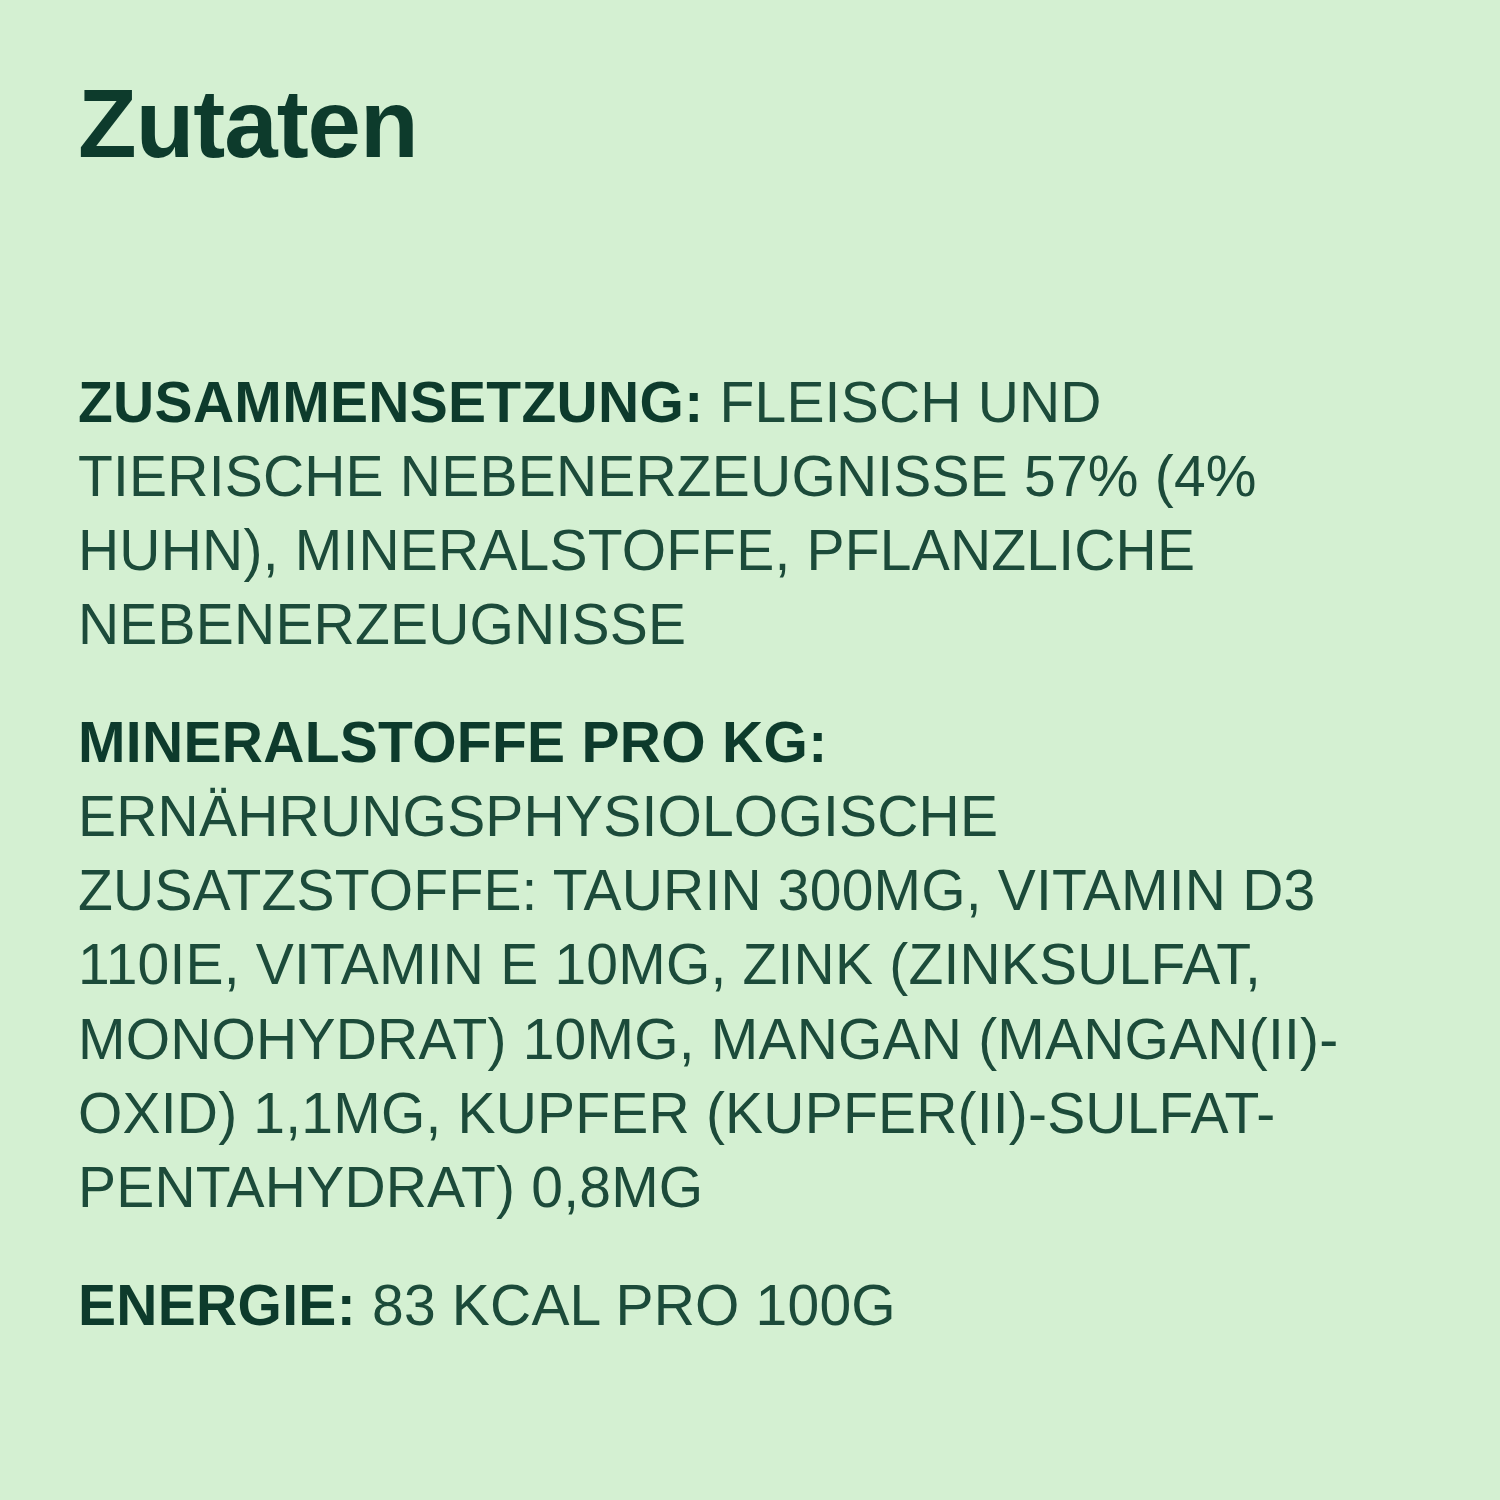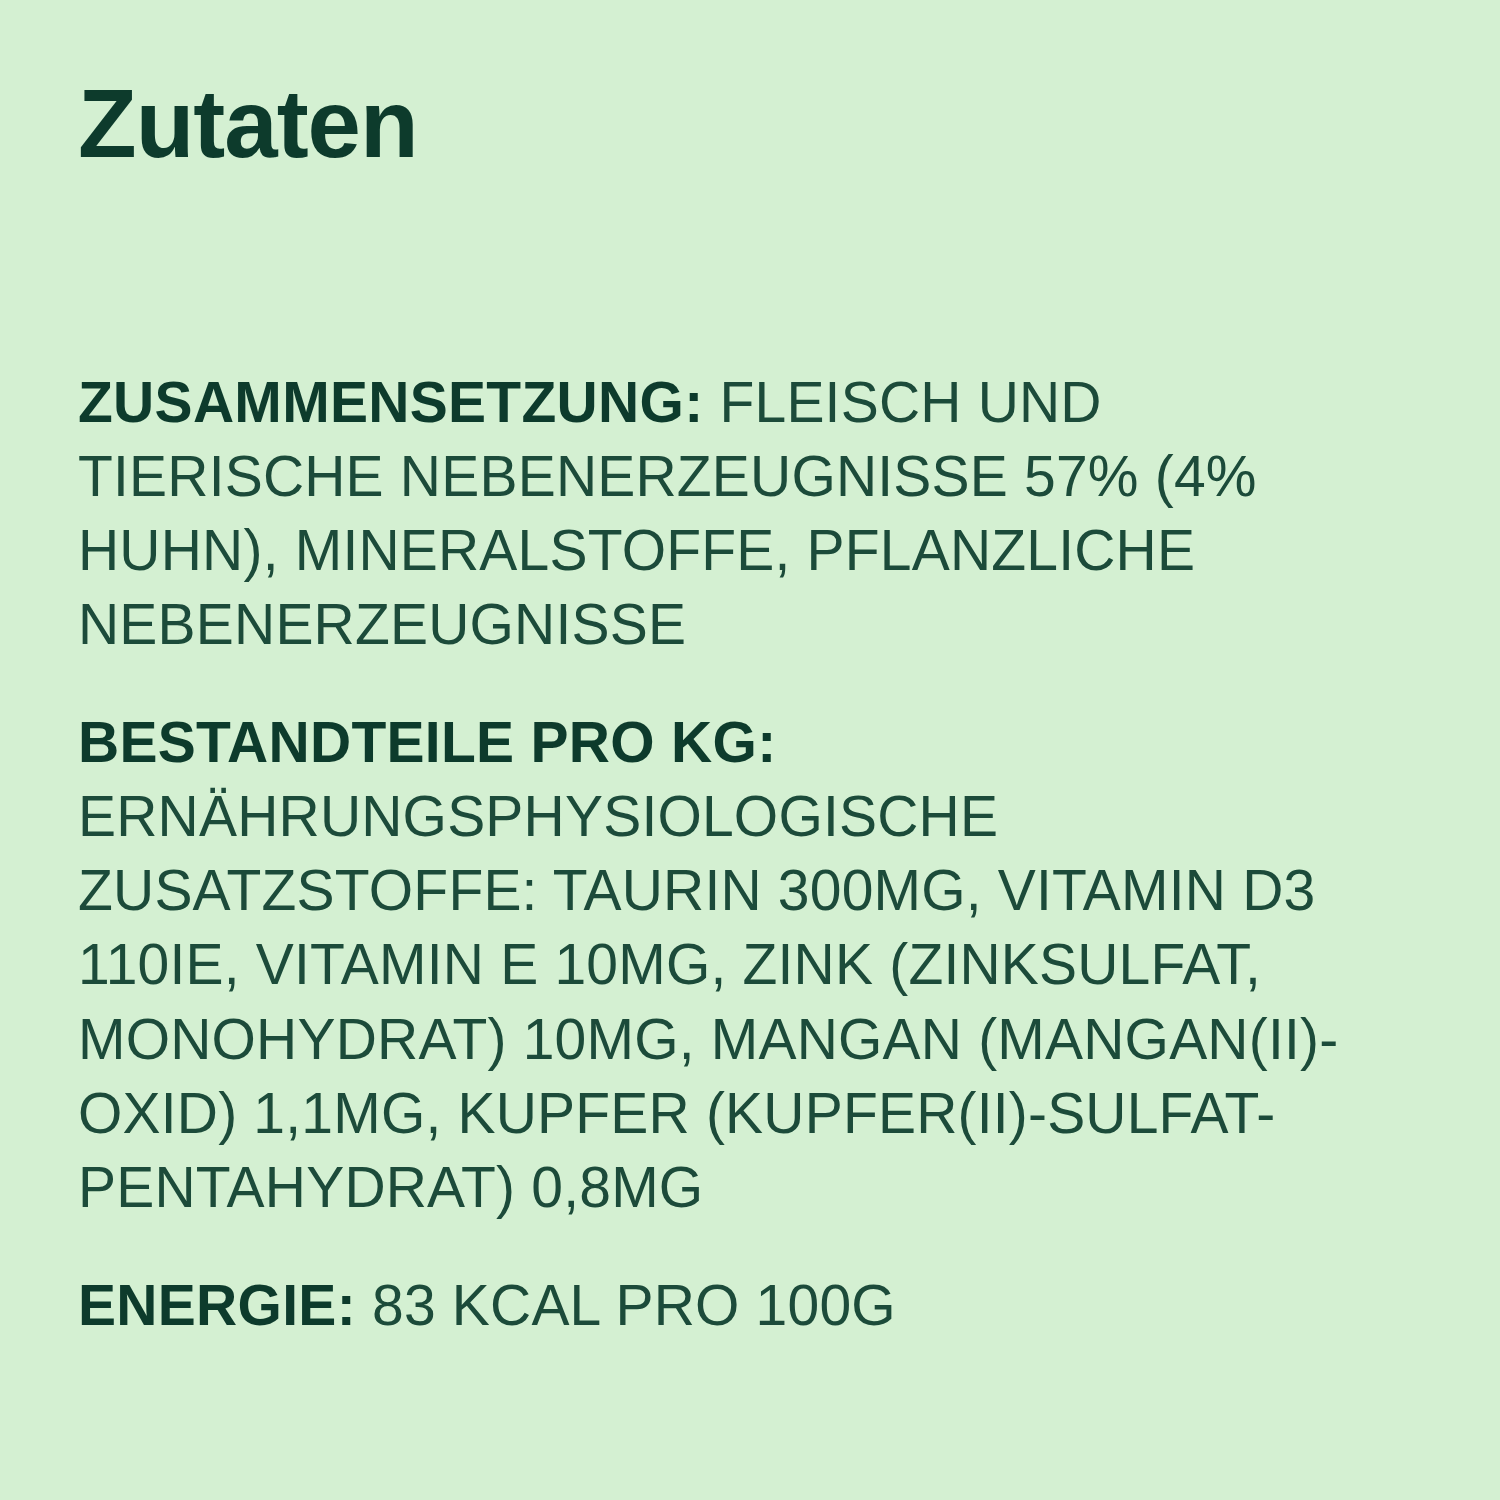--- a/index.html
+++ b/index.html
@@ -65,21 +65,21 @@
 
   <h1 class="page-title">Zutaten</h1>
 
   <div class="sections">
 
     <div class="section">
       <p class="section-text"><span class="section-label">ZUSAMMENSETZUNG:</span> <span class="section-body">FLEISCH UND TIERISCHE NEBENERZEUGNISSE 57% (4% HUHN), MINERALSTOFFE, PFLANZLICHE NEBENERZEUGNISSE</span></p>
     </div>
 
     <div class="section">
-      <p class="section-text"><span class="section-label">BESTANDTEILE PRO KG:</span> <span class="section-body">ERNÄHRUNGSPHYSIOLOGISCHE ZUSATZSTOFFE: TAURIN 300MG, VITAMIN D3 110IE, VITAMIN E 10MG, ZINK (ZINKSULFAT, MONOHYDRAT) 10MG, MANGAN (MANGAN(II)-OXID) 1,1MG, KUPFER (KUPFER(II)-SULFAT-PENTAHYDRAT) 0,8MG</span></p>
+      <p class="section-text"><span class="section-label">MINERALSTOFFE PRO KG:</span> <span class="section-body">ERNÄHRUNGSPHYSIOLOGISCHE ZUSATZSTOFFE: TAURIN 300MG, VITAMIN D3 110IE, VITAMIN E 10MG, ZINK (ZINKSULFAT, MONOHYDRAT) 10MG, MANGAN (MANGAN(II)-OXID) 1,1MG, KUPFER (KUPFER(II)-SULFAT-PENTAHYDRAT) 0,8MG</span></p>
     </div>
 
 
     <div class="section">
       <p class="section-text"><span class="section-label">ENERGIE:</span> <span class="section-body">83 KCAL PRO 100G</span></p>
     </div>
 
   </div>
 </div>
 

